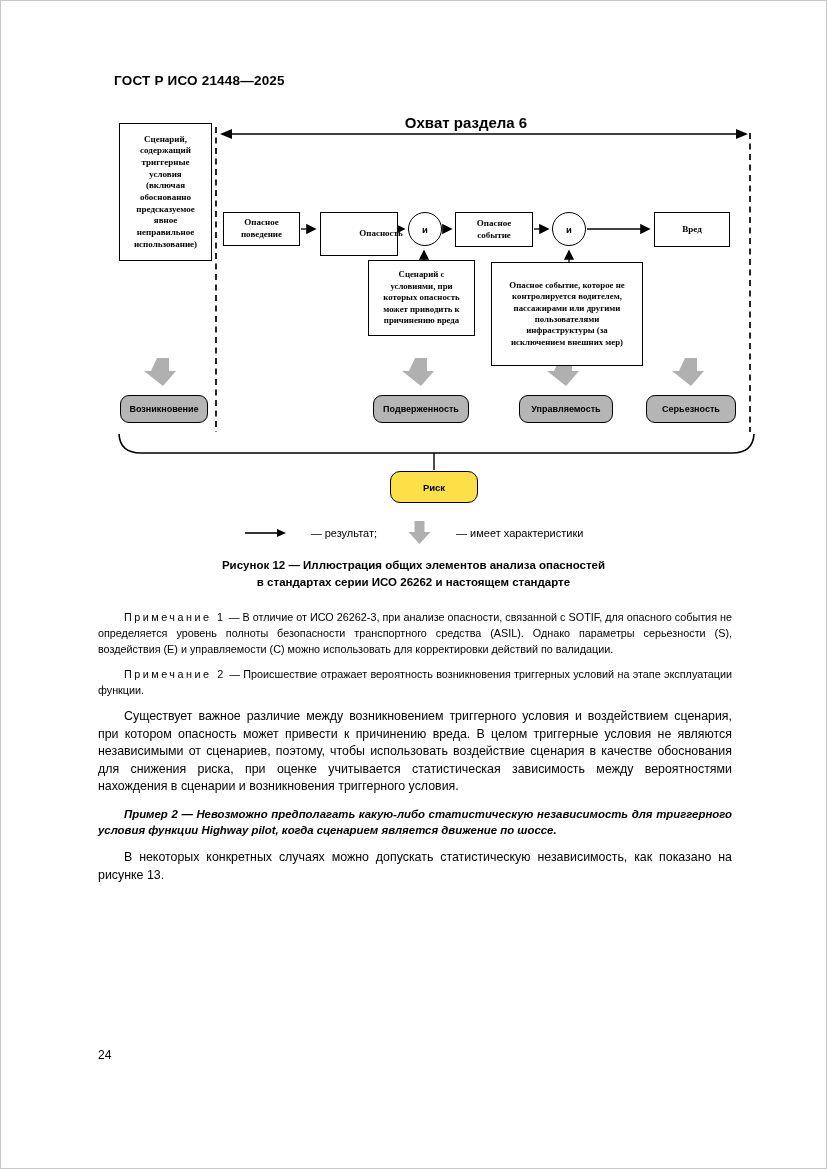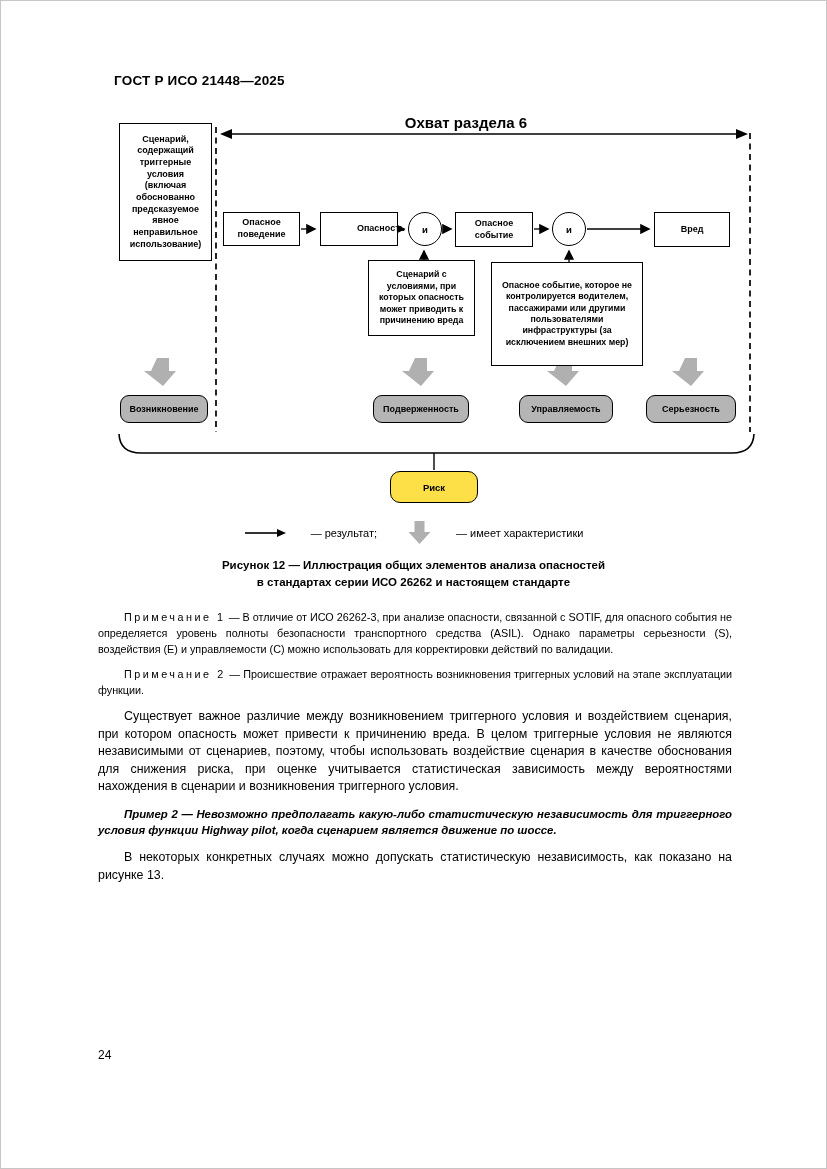--- a/index.html
+++ b/index.html
@@ -22,37 +22,37 @@
   .diag-svg{position:absolute;left:0;top:0;z-index:1;}
   .scope-label{
     position:absolute;left:360px;top:113px;width:210px;
     text-align:center;font-size:15px;font-weight:bold;z-index:2;
   }
   .box{
     position:absolute;z-index:2;
     border:1.3px solid #000;background:#fff;
     display:flex;align-items:center;justify-content:center;
     text-align:center;font-weight:bold;font-size:9px;line-height:1.3;
-    white-space:pre-line;box-sizing:border-box;
+    white-space:pre-line;box-sizing:border-box;font-family:Liberation Serif, serif;
   }
   .gate{
     position:absolute;z-index:2;width:34px;height:34px;
     border:1.3px solid #000;border-radius:50%;background:#fff;
     display:flex;align-items:center;justify-content:center;
     font-weight:bold;font-size:9.5px;box-sizing:border-box;
   }
   .pill{
     position:absolute;z-index:2;top:394px;height:28px;
     border:1.4px solid #000;border-radius:9px;background:#b5b5b5;
     display:flex;align-items:center;justify-content:center;
     font-weight:bold;font-size:9px;box-sizing:border-box;
   }
   .b-scenario{left:118px;top:122px;width:93px;height:138px;font-size:9px;}
   .b-behavior{left:222px;top:211px;width:77px;height:34px;}
-  .b-hazard{left:319px;top:211px;width:78px;height:34px;padding-left:44px;}
+  .b-hazard{left:319px;top:211px;width:78px;height:44px;padding-left:44px;}
   .g1{left:407px;top:211px;}
   .b-event{left:454px;top:211px;width:78px;height:35px;}
   .g2{left:551px;top:211px;}
   .b-harm{left:653px;top:211px;width:76px;height:35px;}
   .b-cond{left:367px;top:259px;width:107px;height:76px;font-size:8.8px;}
   .b-uncontrolled{left:490px;top:261px;width:152px;height:104px;font-size:8.8px;}
   .pill1{left:119px;width:88px;}
   .pill2{left:372px;width:96px;}
   .pill3{left:518px;width:94px;}
   .pill4{left:645px;width:90px;}

